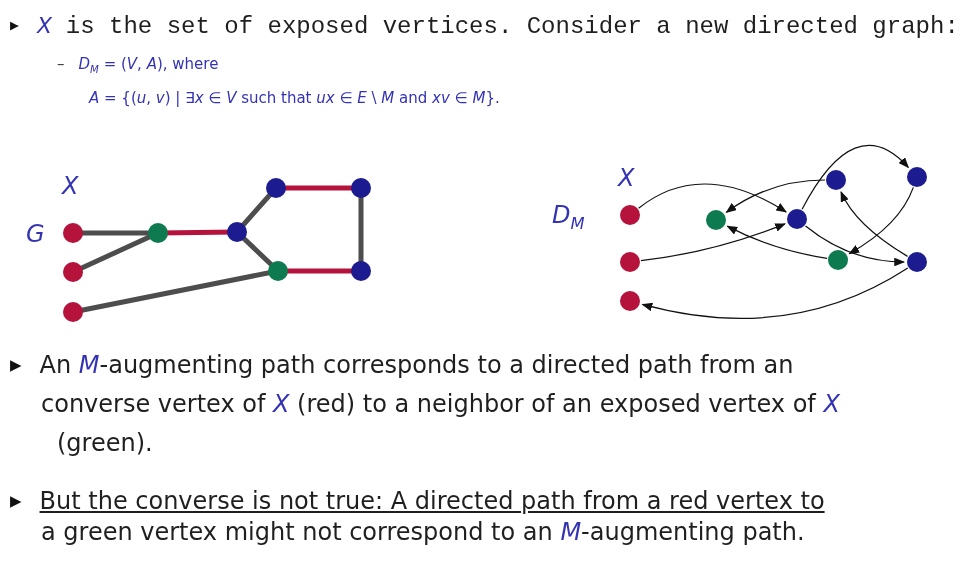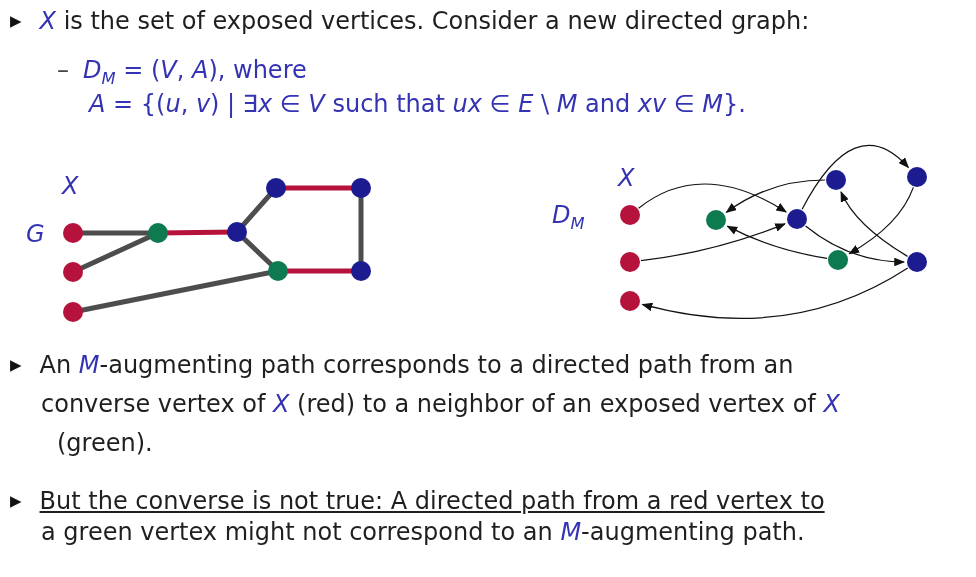--- a/index.html
+++ b/index.html
@@ -4,21 +4,21 @@
 <style>
   html,body{margin:0;padding:0;}
   body{
     width:976px;height:577px;position:relative;overflow:hidden;
     background:#ffffff;
     font-family:"DejaVu Sans","Liberation Sans",sans-serif;
     color:var(--body-text,#1f1f1f);
   }
   .line{position:absolute;white-space:nowrap;font-size:24px;line-height:1.25;color:var(--body-text,#1f1f1f);}
   .line .tri{display:inline-block;font-size:15px;margin-right:18px;vertical-align:3px;color:var(--bullet,#111111);}
-  .sub{font-size:24px;color:var(--math-blue,#3333b3);}
+  .sub{font-size:15px;color:var(--math-blue,#3333b3);}
   .sub .dash{color:#444444;margin-right:14px;}
   .navy{color:var(--math-blue,#3333b3);}
   sub{font-size:68%;}
   .figlabel{position:absolute;font-size:24px;font-style:italic;color:var(--math-blue,#3333b3);white-space:nowrap;}
   #gsvg{position:absolute;left:0;top:0;}
 </style>
 </head>
 <body>
 
 <div>
@@ -60,21 +60,21 @@
       <circle cx="630" cy="262" r="10" fill="#b5123c"></circle>
       <circle cx="630" cy="301" r="10" fill="#b5123c"></circle>
       <circle cx="716" cy="220" r="10" fill="#0e7a50"></circle>
       <circle cx="797" cy="219" r="10" fill="#1c1c90"></circle>
       <circle cx="836" cy="180" r="10" fill="#1c1c90"></circle>
       <circle cx="917" cy="177" r="10" fill="#1c1c90"></circle>
       <circle cx="917" cy="262" r="10" fill="#1c1c90"></circle>
       <circle cx="838" cy="260" r="10" fill="#0e7a50"></circle>
     </svg>
 
-  <div class="line" style="top:6px;left:10px;">
+  <div class="line" style="top:12px;left:10px;font-family:Liberation Mono, monospace;">
     <span class="tri">▶</span><span><span class="navy" style="font-style: italic;">X</span><span> is the set of exposed vertices. Consider a new directed graph:</span></span>
   </div>
 
   <div class="line sub" style="top:55px;left:57px;">
     <span class="dash">–</span><span><span style="font-style: italic;">D</span><sub style="font-style: italic;">M</sub><span> = (</span><span style="font-style: italic;">V</span><span>, </span><span style="font-style: italic;">A</span><span>), where</span></span>
   </div>
   <div class="line sub" style="top:89px;left:89px;">
     <span><span style="font-style: italic;">A</span><span> = {(</span><span style="font-style: italic;">u</span><span>, </span><span style="font-style: italic;">v</span><span>) | ∃</span><span style="font-style: italic;">x</span><span> ∈ </span><span style="font-style: italic;">V</span><span> such that </span><span style="font-style: italic;">ux</span><span> ∈ </span><span style="font-style: italic;">E</span><span> \ </span><span style="font-style: italic;">M</span><span> and </span><span style="font-style: italic;">xv</span><span> ∈ </span><span style="font-style: italic;">M</span><span>}.</span></span>
   </div>
 

